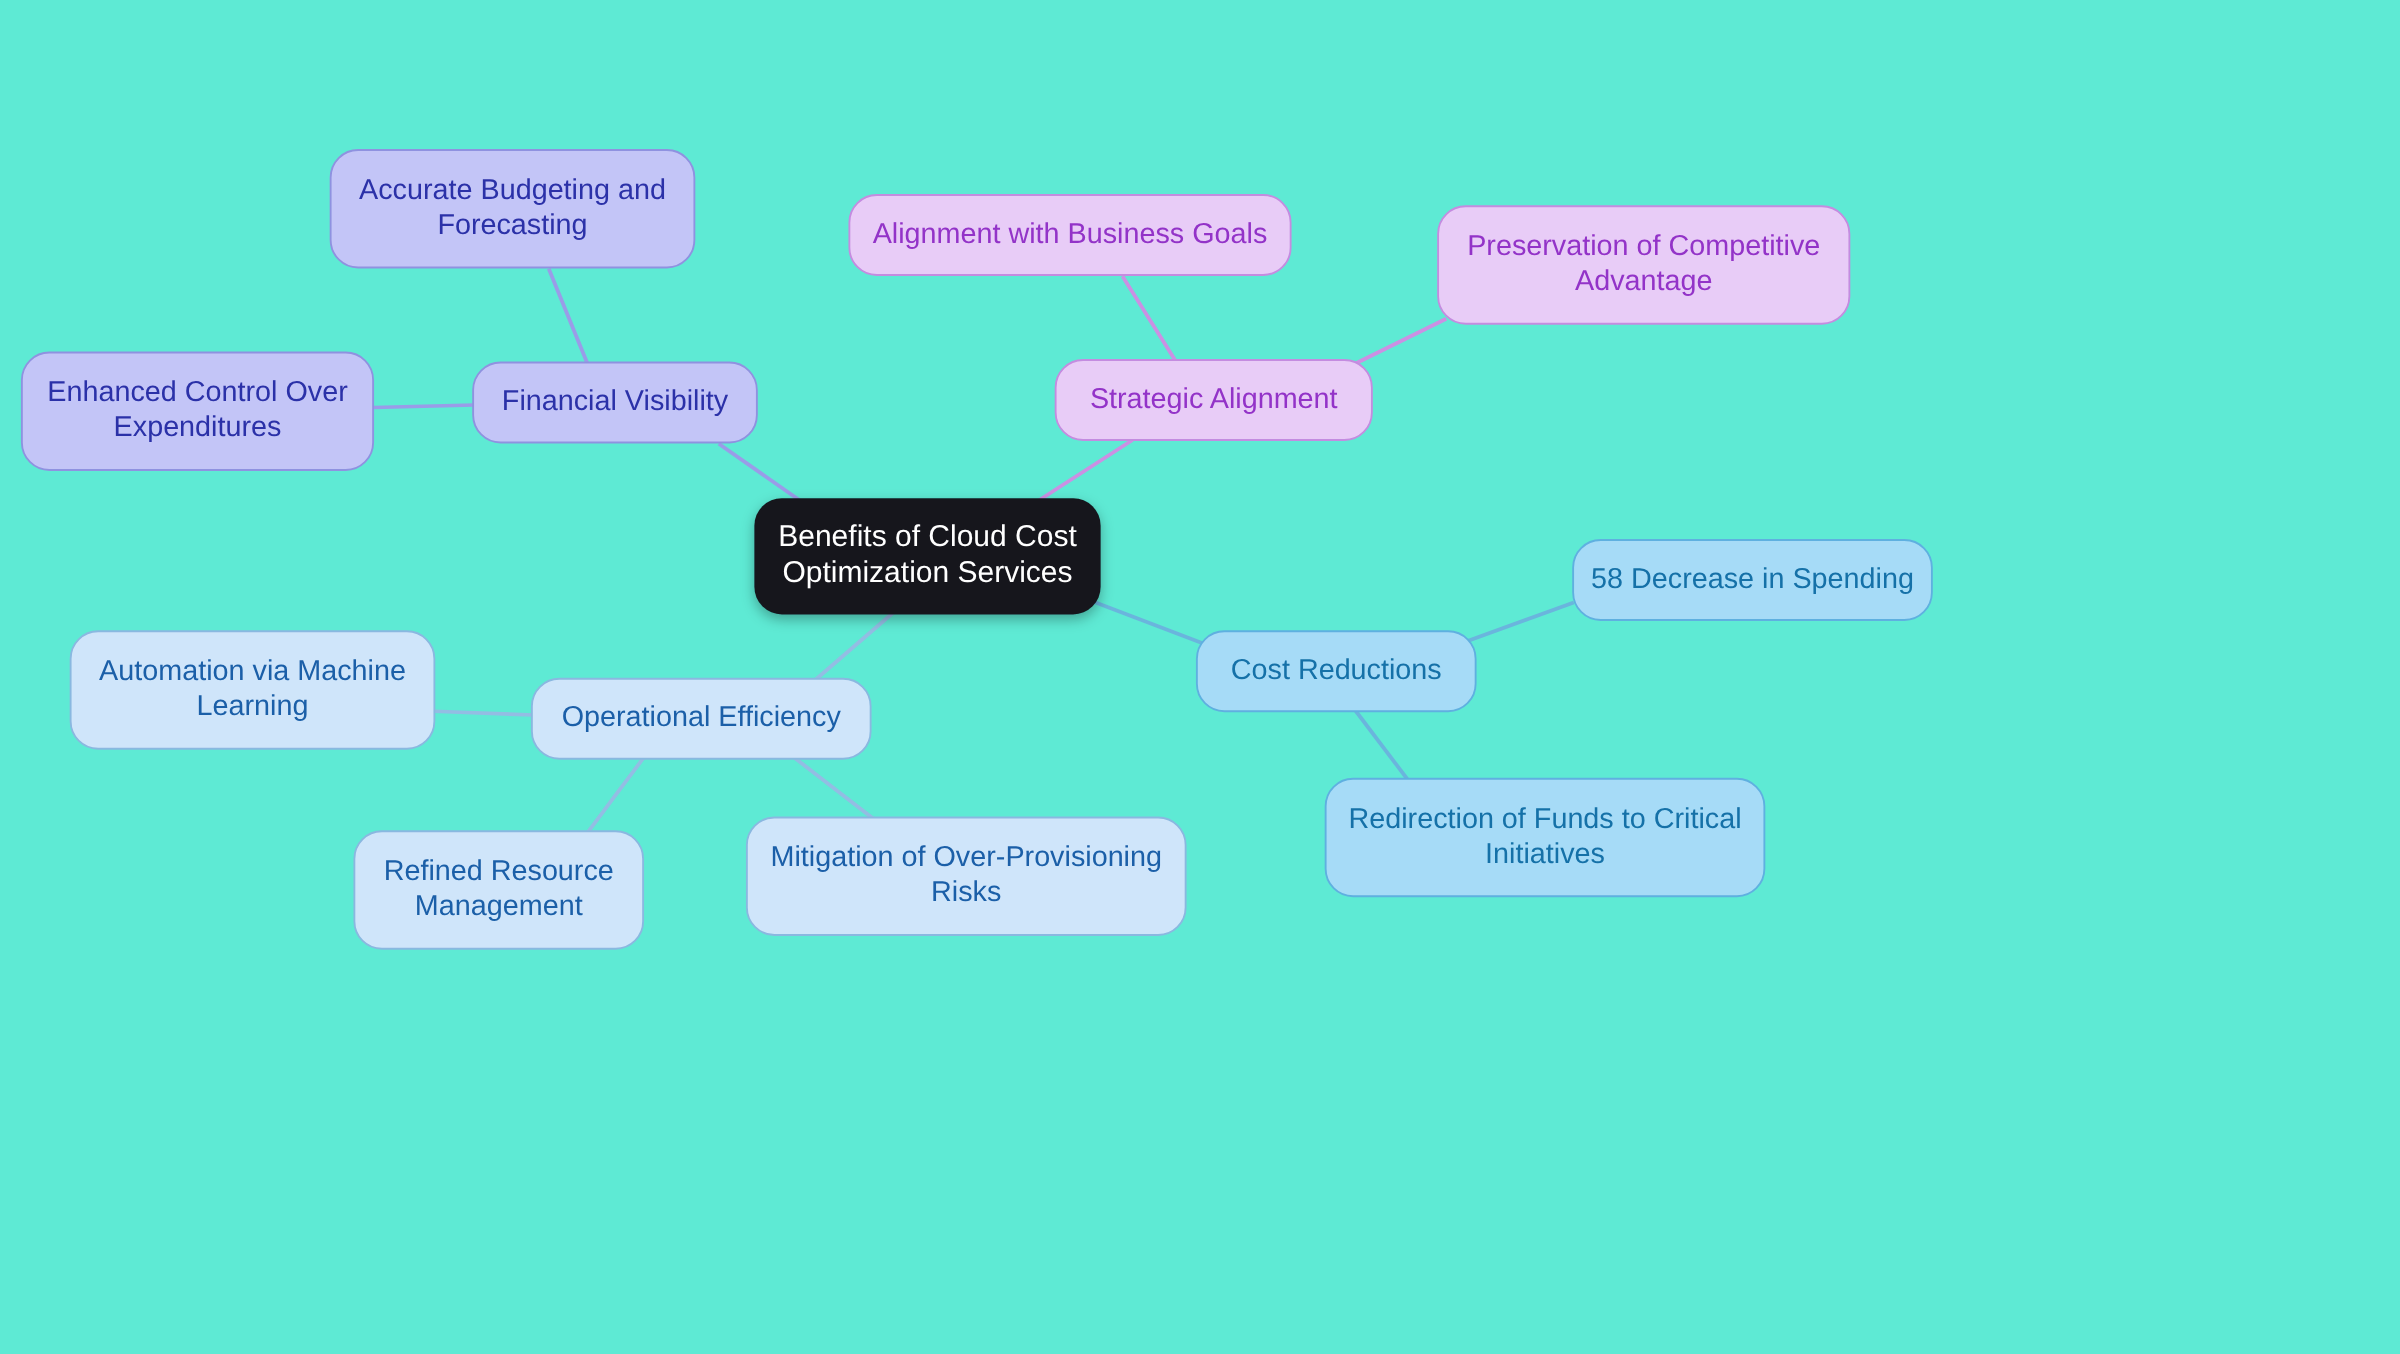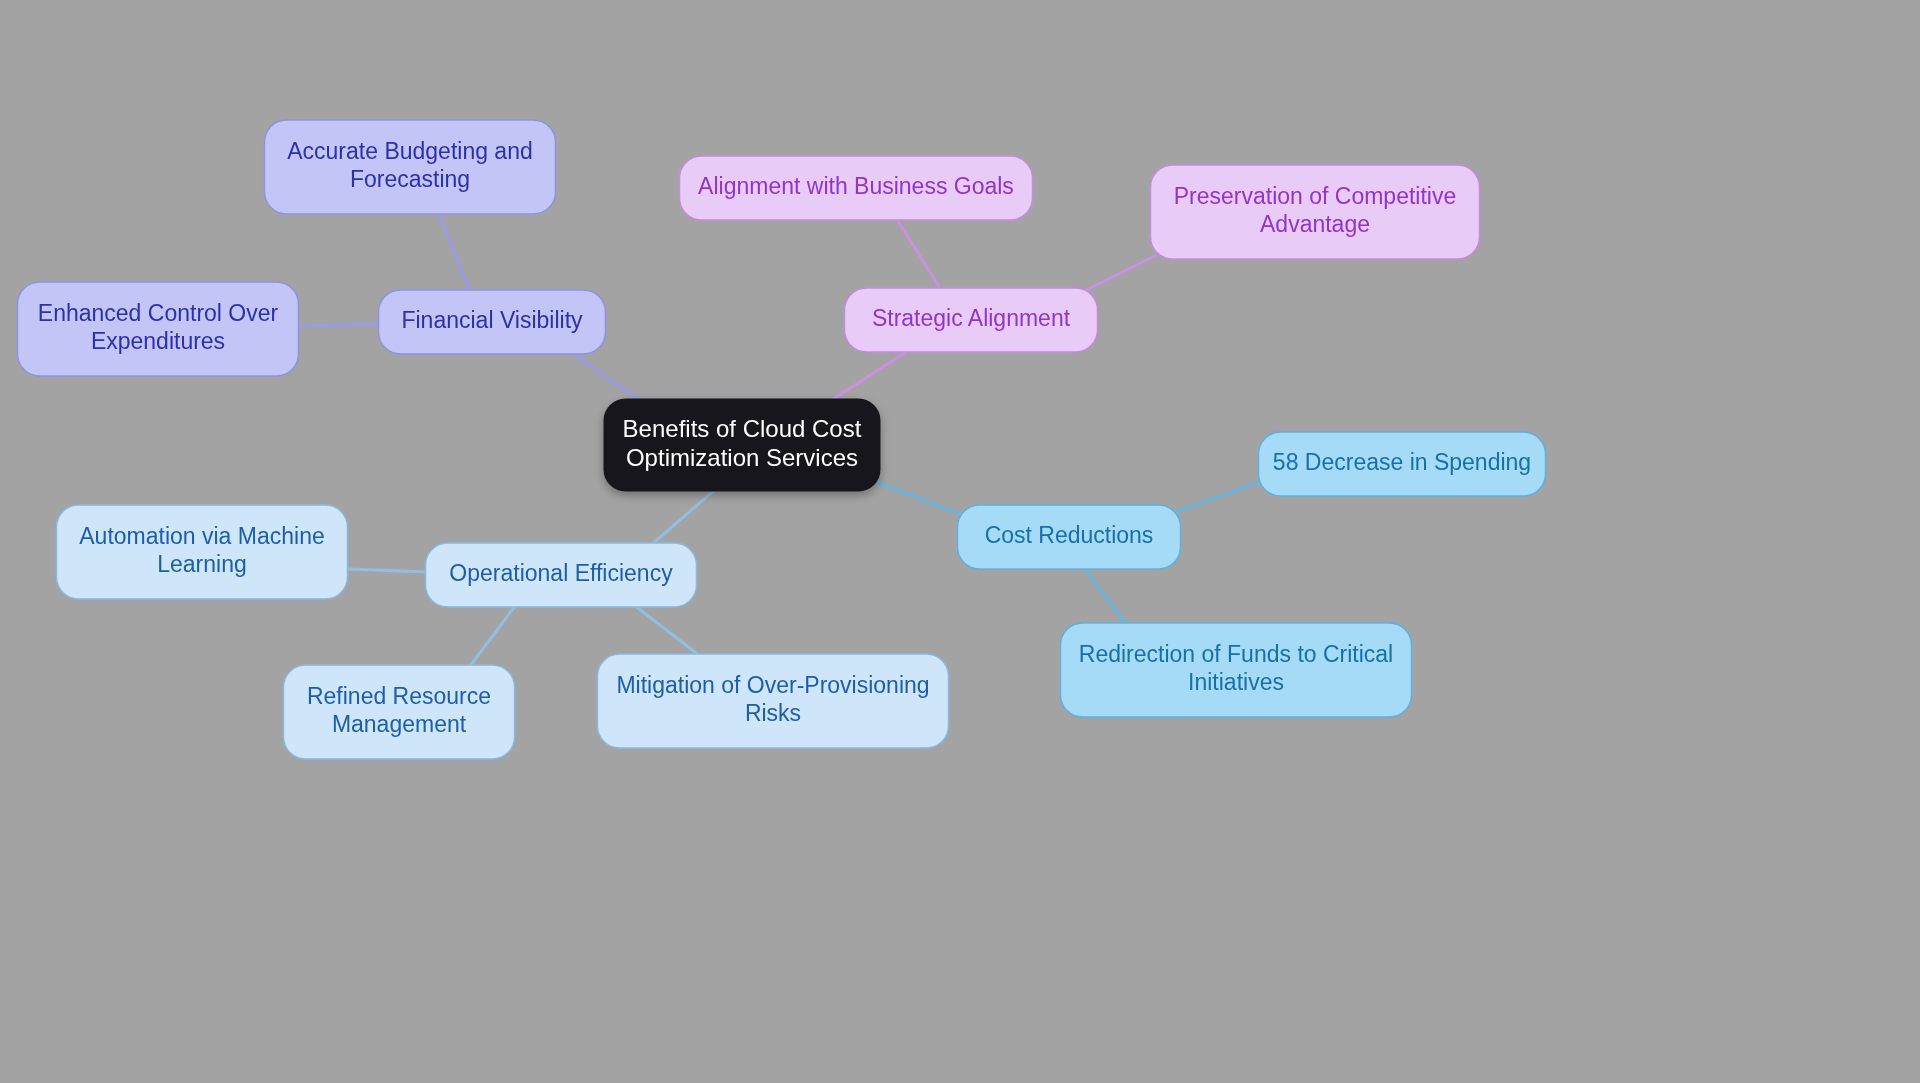--- a/index.html
+++ b/index.html
@@ -11,21 +11,21 @@
   body {
     width: 1920px;
     height: 1083px;
     overflow: hidden;
     font-family: "Liberation Sans", sans-serif;
   }
   #mindmap-root {
     position: relative;
     width: 1920px;
     height: 1083px;
-    background: #a3a3a3;
+    background: #5eead4;
   }
   svg#mindmap-canvas {
     position: absolute;
     top: 0;
     left: 0;
     width: 1920px;
     height: 1083px;
     display: block;
   }
   .edge-path {

